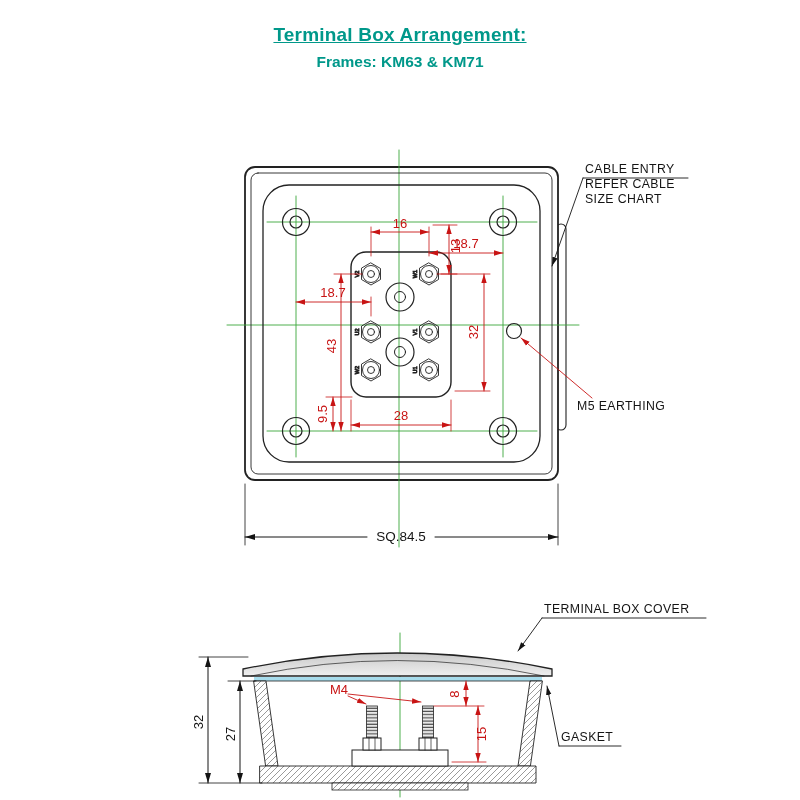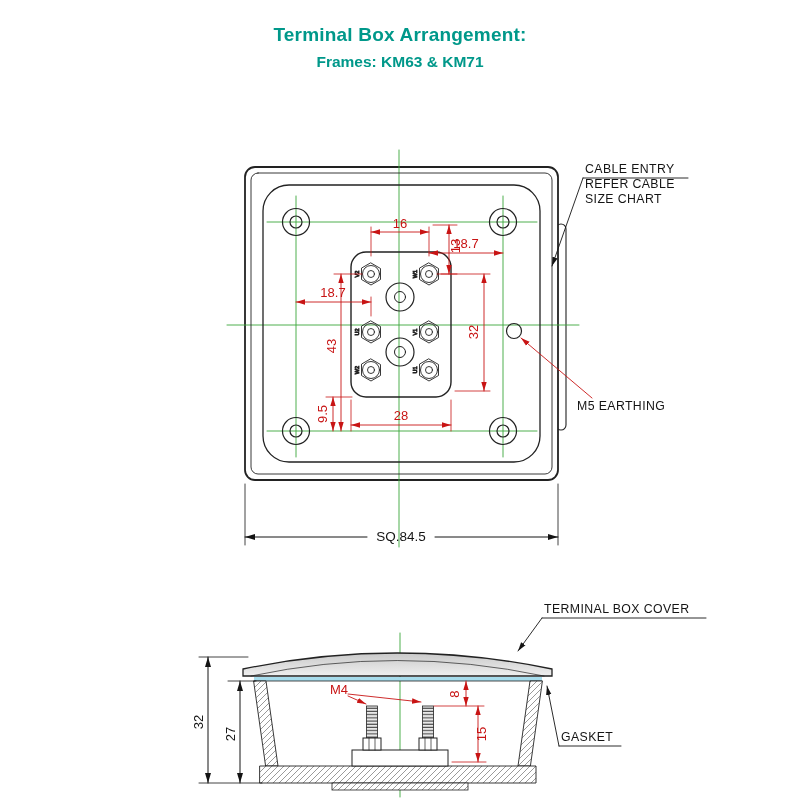--- a/index.html
+++ b/index.html
@@ -1,19 +1,19 @@
 <!DOCTYPE html>
 <html><head>
 <meta charset="utf-8">
 <style>
   html,body{margin:0;padding:0;background:#ffffff;}
   body{width:800px;height:800px;overflow:hidden;}
   .page{position:relative;width:800px;height:800px;font-family:"Liberation Sans",sans-serif;background:#fff;}
   .title-block{position:absolute;top:24px;left:0;width:100%;text-align:center;color:#00988a;}
-  .title-block h1{margin:0;font-size:19px;font-weight:bold;letter-spacing:.2px;}
+  .title-block h1{margin:0;font-size:19px;font-weight:bold;letter-spacing:.2px;text-decoration:underline;}
   .title-block h2{margin:7px 0 0;font-size:15.5px;font-weight:bold;}
   svg{position:absolute;top:0;left:0;}
   text{font-family:"Liberation Sans",sans-serif;}
   .dim{font-size:13px;fill:#c81414;}
   .dimb{font-size:13px;fill:#141414;}
   .sq{font-size:13.5px;fill:#141414;}
   .note{font-size:12.3px;fill:#141414;letter-spacing:.4px;}
   .tl{font-size:5.5px;fill:#333;}
 </style>
 </head>

